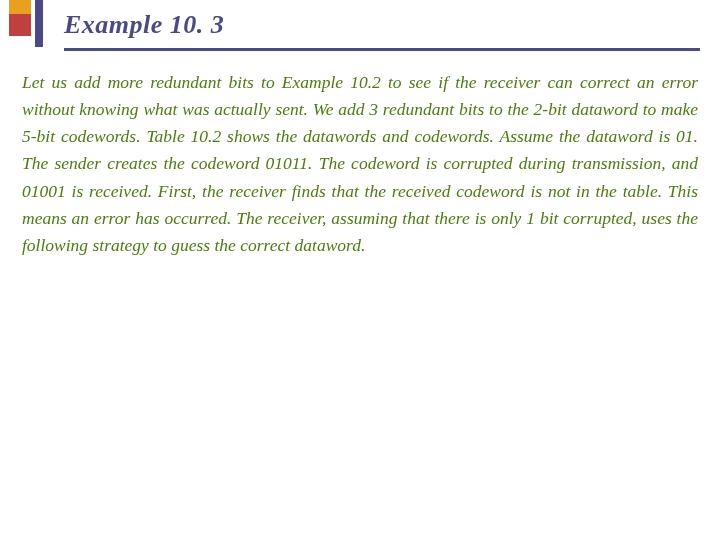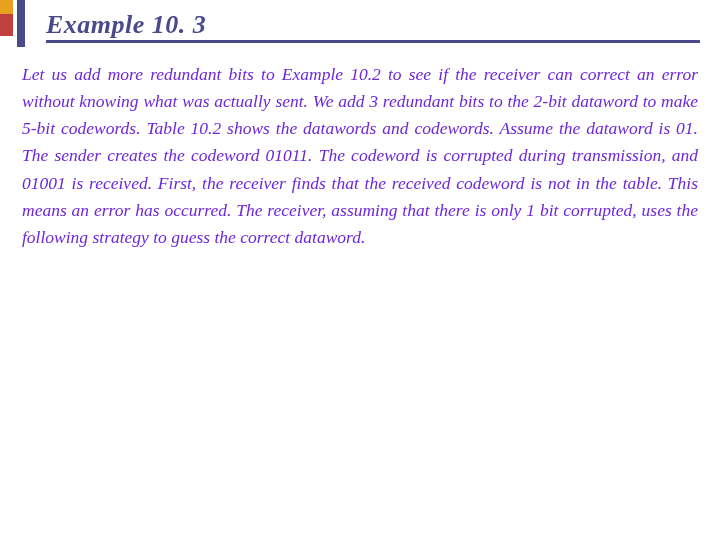--- a/index.html
+++ b/index.html
@@ -19,22 +19,22 @@
     .page-container {
       width: 720px;
       height: 540px;
       background: #ffffff;
       position: relative;
     }
 
     .header {
       display: flex;
       align-items: center;
-      padding: 10px 0 0 0;
-      margin-left: 46px;
+      padding: 10px 0 8px 0;
+      margin-left: 64px;
       margin-right: 20px;
       border-bottom: 3px solid #4a4a8a;
       position: relative;
     }
 
     .header-accent {
       position: absolute;
       left: -55px;
       top: -8px;
       width: 45px;
@@ -77,21 +77,21 @@
     }
 
     .content {
       margin: 18px 22px 10px 22px;
       padding: 0;
     }
 
     .body-text {
       font-size: 17.5px;
       line-height: 1.55;
-      color: #6d28d9;
+      color: #4d7c0f;
       font-style: italic;
       text-align: justify;
     }
   </style>
 </head>
 <body>
 
 <div class="page-container">
 
   <div class="header">

